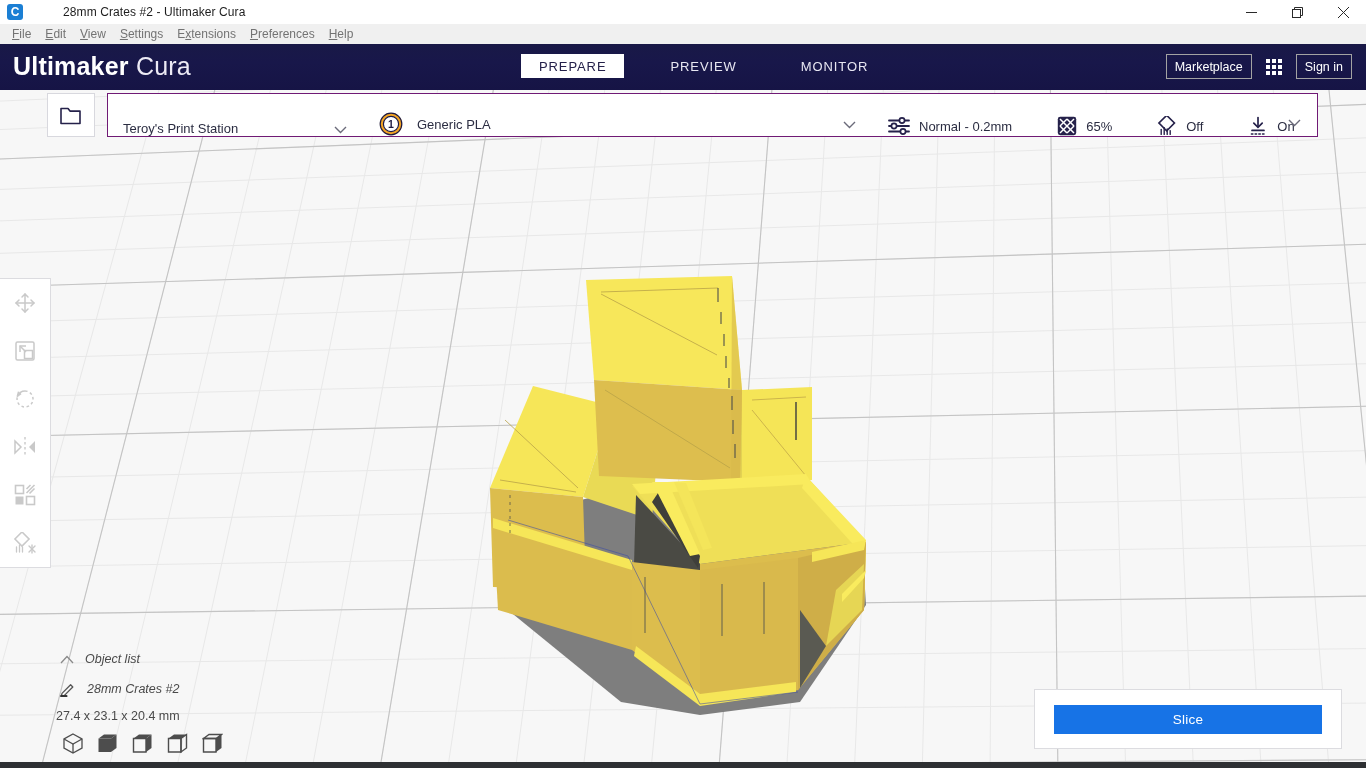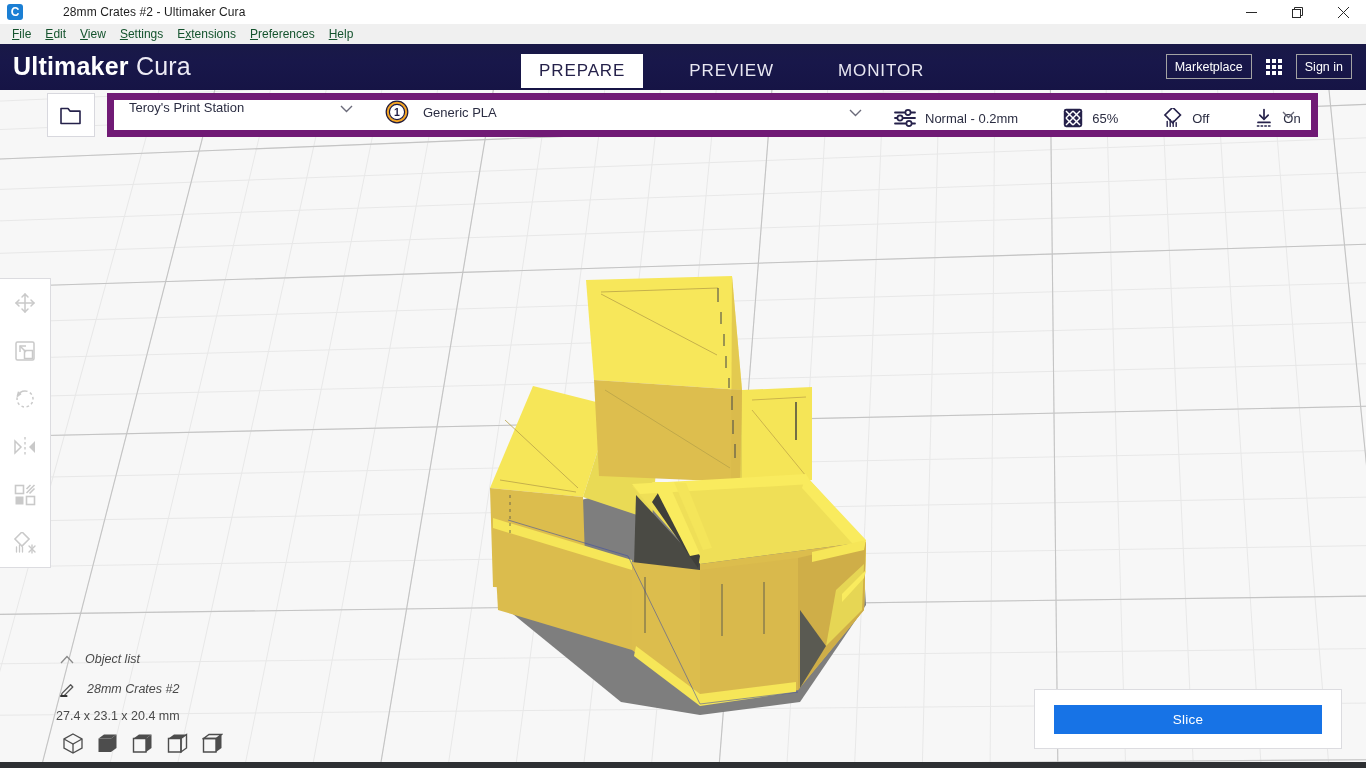--- a/index.html
+++ b/index.html
@@ -30,41 +30,41 @@
     color:#2a2a2a;
   }
   .tb-btn svg { display:block; }
 
   
   .menubar {
     position:absolute; left:0; top:24px; width:1366px; height:20px;
     background:#f0f0f0; display:flex; align-items:center; padding-left:5px;
   }
   .menuitem {
-    font-size:12px; color:#14532d; padding:2px 7px; line-height:14px;
+    font-size:12px; color:#737373; padding:2px 7px; line-height:14px;
   }
   .menuitem u { text-decoration:underline; }
 
   
   .header {
     position:absolute; left:0; top:44px; width:1366px; height:46px;
     background:#1a1a4e;
     background-image:linear-gradient(180deg,#191947 0%,#18174a 40%,#161445 100%);
   }
   .brand {
     position:absolute; left:13px; top:8px;
     font-size:25px; color:#ffffff; letter-spacing:.2px;
   }
   .brand b { font-weight:bold; }
   .brand span { font-weight:300; color:#eceaf4; }
 
   .tabs { position:absolute; left:521px; top:54px; display:flex; gap:0; }
   .tab {
-    height:34px; padding:0 18px; display:flex; align-items:center; justify-content:center;
-    font-size:17px; letter-spacing:.9px; color:#e8e7f2;
+    height:24px; padding:0 18px; display:flex; align-items:center; justify-content:center;
+    font-size:13px; letter-spacing:.9px; color:#e8e7f2;
   }
   .tab.active { background:#ffffff; color:#25214a; }
   .tabs .tab:nth-child(2){ margin-left:28px; }
   .tabs .tab:nth-child(3){ margin-left:28px; }
 
   .hdr-right { position:absolute; right:14px; top:54px; display:flex; align-items:center; gap:14px; }
   .hdr-outline-btn {
     height:25px; padding:0 8px; display:flex; align-items:center;
     border:1px solid #a3a3a3; color:#ffffff; font-size:12.5px; background:transparent;
   }
@@ -79,21 +79,21 @@
   .viewport svg { position:absolute; left:0; top:0; }
 
   
   .opencard {
     position:absolute; left:47px; top:93px; width:48px; height:44px;
     background:#ffffff; border:1px solid #d8d8de;
     display:flex; align-items:center; justify-content:center;
   }
   .settingsbar {
     position:absolute; left:107px; top:93px; width:1211px; height:44px;
-    background:#ffffff; border:7px solid #701a75; display:flex; align-items:flex-start;
+    background:#ffffff; border:1px solid #701a75; display:flex; align-items:flex-end;
   }
   .sb-seg { display:flex; align-items:center; position:relative; }
   .sb-printer { width:255px; padding-left:15px; }
   .sb-material { width:508px; padding-left:15px; }
   .sb-profile { flex:1; padding-left:15px; }
   .sb-div { width:1px; background:#e2e2e6; }
   .sb-label { font-size:13px; color:#2b2d42; }
   .chev { position:absolute; right:16px; top:50%; transform:translateY(-50%); }
   .extruder-icon { width:24px; height:24px; margin-right:14px; flex:0 0 auto; }
   .ico { flex:0 0 auto; display:flex; align-items:center; }

